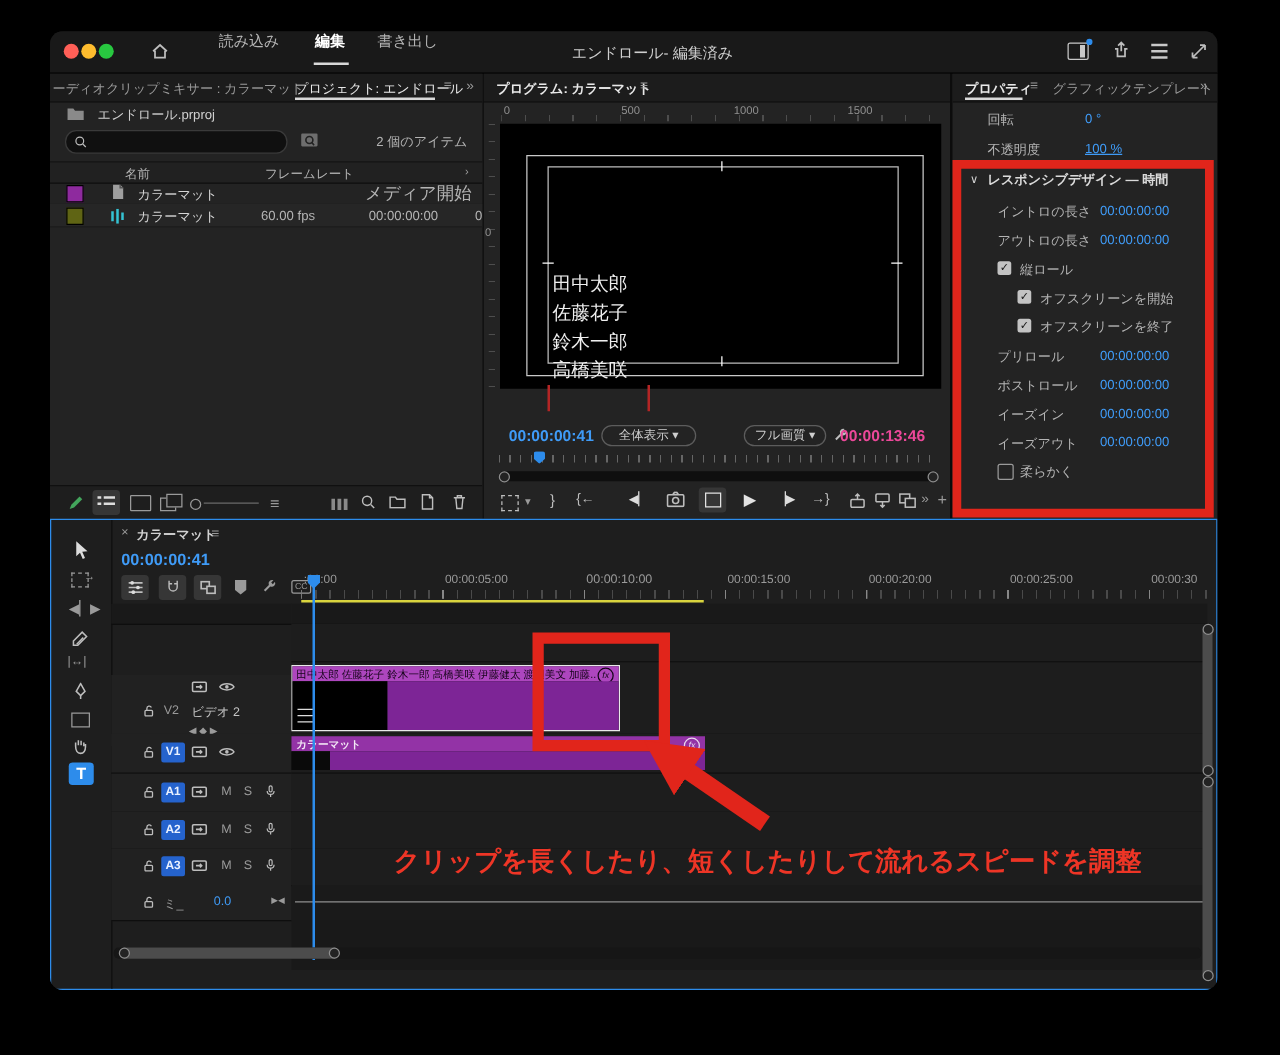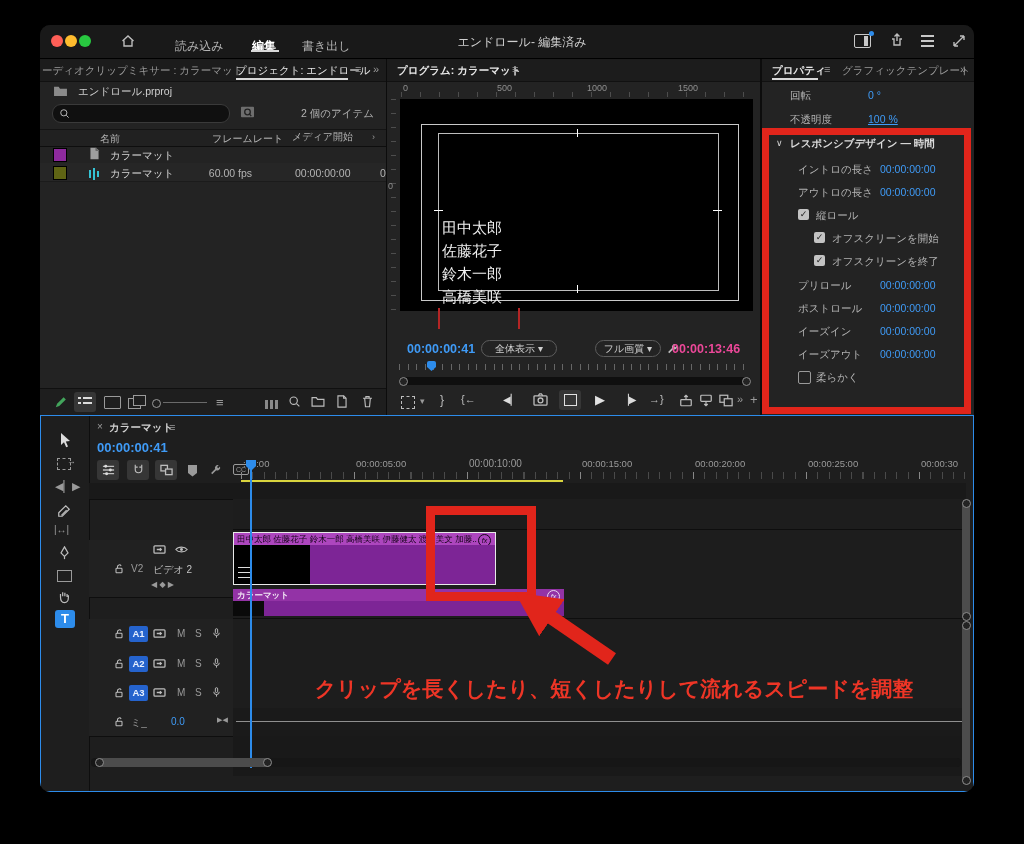--- a/index.html
+++ b/index.html
@@ -2,21 +2,21 @@
 <html><head>
 <meta charset="utf-8">
 <style>
   html,body{margin:0;padding:0;background:#000;}
   body{font-family:"Liberation Sans","DejaVu Sans",sans-serif;}
   #stage{position:relative;width:1024px;height:844px;background:#000;overflow:hidden;}
   .abs{position:absolute;}
   .win{left:40px;top:25px;width:934px;height:767px;background:#141414;border-radius:10px;overflow:hidden;}
   .titlebar{left:0;top:0;width:934px;height:33px;background:#191919;border-bottom:1px solid #000;}
   .light{width:12px;height:12px;border-radius:50%;top:10px;}
-  .ttab{font-size:12px;color:#b5b5b5;top:13px;}
+  .ttab{font-size:12px;color:#b5b5b5;top:0;}
   .ttab.active{color:#fff;font-weight:bold;}
   .wtitle{font-size:12px;color:#cfcfcf;text-align:center;}
   .main{left:0;top:34px;width:934px;height:356px;background:#0c0c0c;}
   .panel{background:#232323;overflow:hidden;}
   .tabbar{left:0;top:0;height:22px;width:100%;background:#1c1c1c;border-bottom:1px solid #111;}
   .ptab{font-size:10.5px;color:#9a9a9a;top:5px;white-space:nowrap;}
   .ptab.active{color:#e8e8e8;}
   .underline{height:2px;background:#d8d8d8;}
   .glyph{color:#9a9a9a;font-size:11px;}
   .lbl{font-size:10.5px;color:#b4b4b4;white-space:nowrap;}
@@ -113,21 +113,21 @@
           <svg class="i" width="15" height="14" viewBox="0 0 16 15">
               <rect x="1" y="2" width="14" height="11" rx="1" fill="#6e6e6e" stroke="none"></rect>
               <circle cx="8" cy="7.5" r="3" stroke="#222"></circle>
               <path d="M10 9.5 12 12" stroke="#222"></path>
             </svg>
         </span>
         <span class="abs lbl" style="left:220px;top:48px;width:114px;text-align:right">2 個のアイテム</span>
         <div class="abs hcell" style="left:0;top:70px;width:346px;height:16px;border-top:1px solid #141414">
           <span class="abs lbl" style="left:60px;top:2px;font-size:10px">名前</span>
           <span class="abs lbl" style="left:172px;top:2px;font-size:10px">フレームレート</span>
-          <span class="abs lbl" style="left:252px;top:0;font-size:10px">メディア開始</span>
+          <span class="abs lbl" style="left:252px;top:16px;font-size:14px">メディア開始</span>
           <span class="abs glyph" style="left:332px;top:2px;font-size:9px">›</span>
         </div>
         <div class="abs row-sep" style="left:0;top:86px;width:346px;height:18px">
           <span class="abs swatch" style="left:13px;top:3px;background:#8e2a9e"></span>
           <span class="abs" style="left:48px;top:2px">
             <svg class="i" width="13" height="13" viewBox="0 0 16 16">
                 <path d="M3 1h7l3 3v11H3Z" fill="#9e9e9e" stroke="none"></path>
                 <path d="M10 1v3h3" stroke="#555"></path>
               </svg>
           </span>
@@ -415,20 +415,41 @@
         <span class="abs" style="left:24px;top:23px">
             <svg class="i" width="12" height="12" viewBox="0 0 16 16">
               <rect x="4" y="7" width="8" height="6" rx="1"></rect>
               <path d="M6 7V5a2.5 2.5 0 0 1 4.8-1"></path>
             </svg>
           </span>
         <span class="abs tklbl" style="left:42px;top:23px">V2</span>
         <span class="abs tklbl" style="left:64px;top:23px;color:#c4c4c4">ビデオ 2</span>
         <span class="abs glyph" style="left:62px;top:40px;font-size:8px">◀ ◆ ▶</span>
       </div>
+      <div class="abs hcell" style="left:48px;top:171px;width:144px;height:31px">
+        <span class="abs" style="left:24px;top:9px">
+            <svg class="i" width="12" height="12" viewBox="0 0 16 16">
+              <rect x="4" y="7" width="8" height="6" rx="1"></rect>
+              <path d="M6 7V5a2.5 2.5 0 0 1 4.8-1"></path>
+            </svg>
+          </span>
+        <span class="abs badge" style="left:40px;top:7px">V1</span>
+        <span class="abs" style="left:64px;top:9px">
+            <svg class="i" width="13" height="11" viewBox="0 0 14 12">
+              <rect x="1" y="2" width="12" height="8" rx="1"></rect>
+              <path d="M4 6h5M7.5 4.5 9 6l-1.5 1.5"></path>
+            </svg>
+          </span>
+        <span class="abs" style="left:86px;top:9px">
+            <svg class="i" width="13" height="11" viewBox="0 0 16 12">
+              <path d="M1 6C4 2 12 2 15 6 12 10 4 10 1 6Z"></path>
+              <circle cx="8" cy="6" r="1.8" fill="#bdbdbd" stroke="none"></circle>
+            </svg>
+          </span>
+      </div>
       <div class="abs hcell" style="left:48px;top:203px;width:144px;height:30px">
         <span class="abs" style="left:24px;top:9px">
             <svg class="i" width="12" height="12" viewBox="0 0 16 16">
               <rect x="4" y="7" width="8" height="6" rx="1"></rect>
               <path d="M6 7V5a2.5 2.5 0 0 1 4.8-1"></path>
             </svg>
           </span>
         <span class="abs badge" style="left:40px;top:7px">A1</span>
         <span class="abs" style="left:64px;top:9px">
             <svg class="i" width="13" height="11" viewBox="0 0 14 12">

